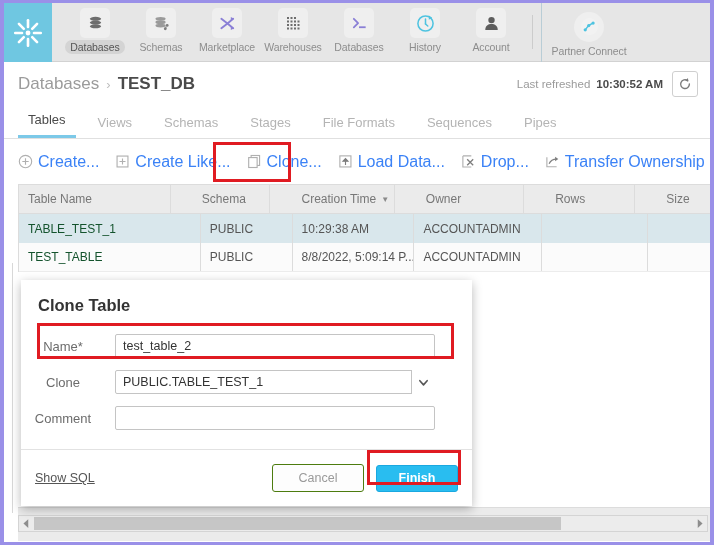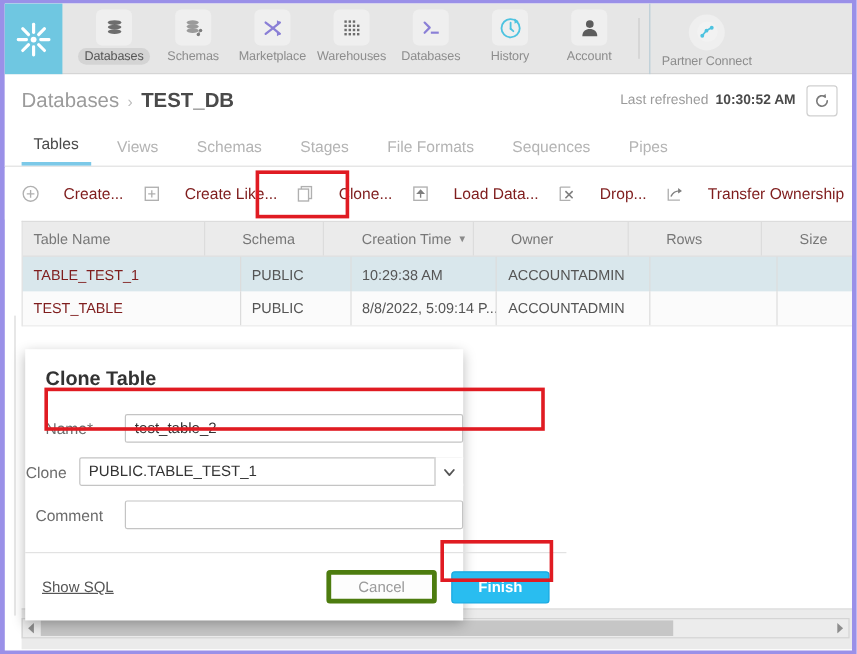--- a/index.html
+++ b/index.html
@@ -118,21 +118,21 @@
     background: #ffffff;
     display: flex; align-items: center;
     padding-left: 14px;
   }
   .tool-btn {
     display: flex; align-items: center;
     margin-right: 16px;
     cursor: pointer;
     white-space: nowrap;
   }
-  .tool-label { font-size: 13px; color: #7f1d1d; margin-left: 20px; }
+  .tool-label { font-size: 16px; color: #3b82f6; margin-left: 5px; }
   .tool-ico { display:block; }
 
   
   .data-table {
     position: absolute; left: 14px; top: 181px;
     width: 692px;
     border-top: 1px solid #dcdcdc;
     border-left: 1px solid #dcdcdc;
   }
   .trow { display: flex; height: 29px; }
@@ -146,40 +146,40 @@
     font-size: 12px;
     overflow: hidden; white-space: nowrap;
   }
   .trow.head .tcell { color: #777; }
   .tcell.c0 { width: 182px; }
   .tcell.c1 { width: 92px; }
   .tcell.c2 { width: 122px; }
   .tcell.c3 { width: 128px; }
   .tcell.c4 { width: 106px; }
   .tcell.c5 { width: 62px; border-right: none; }
-  .link-cell { color: #7f1d1d; }
+  .link-cell { color: #14532d; }
   .body-cell { color: #555; }
   .sort-caret { margin-left: 5px; font-size: 8px; color: #8a8a8a; }
 
   
   .hl {
     position: absolute;
     border: 3px solid #e01b22;
     pointer-events: none;
     z-index: 60;
   }
   #hl-clone   { left: 209px; top: 139px; width: 78px; height: 40px; }
   #hl-name    { left: 33px;  top: 320px; width: 417px; height: 36px; z-index: 80; }
   #hl-finish  { left: 363px; top: 447px; width: 94px; height: 35px; z-index: 80; }
 
   
   .modal {
     position: absolute;
-    left: 17px; top: 288px;
-    width: 365px; height: 226px;
+    left: 17px; top: 277px;
+    width: 451px; height: 226px;
     background: #ffffff;
     box-shadow: 0 3px 10px rgba(0,0,0,0.28);
     z-index: 70;
   }
   .modal-title {
     font-size: 16.5px; font-weight: bold; color: #333;
     padding: 16px 0 0 17px;
   }
   .form-area { padding: 19px 0 0 0; }
   .form-row { display: flex; align-items: center; margin-bottom: 12px; }
@@ -216,21 +216,21 @@
     padding: 4px 14px;
   }
   .show-sql {
     font-size: 12.5px; color: #555;
     text-decoration: underline;
     cursor: pointer;
   }
   .foot-btns { margin-left: auto; display: flex; align-items: center; }
   .btn-cancel {
     width: 92px; height: 28px;
-    border: 4px solid #4d7c0f; border-radius: 3px;
+    border: 1px solid #4d7c0f; border-radius: 3px;
     background: #fdfdfd;
     font-size: 12.5px; color: #9a9a9a;
     cursor: pointer;
     font-family: "Liberation Sans", sans-serif;
   }
   .btn-finish {
     width: 82px; height: 27px;
     margin-left: 12px;
     border: 1px solid #1aa8e0; border-radius: 3px;
     background: #29bdf0;

